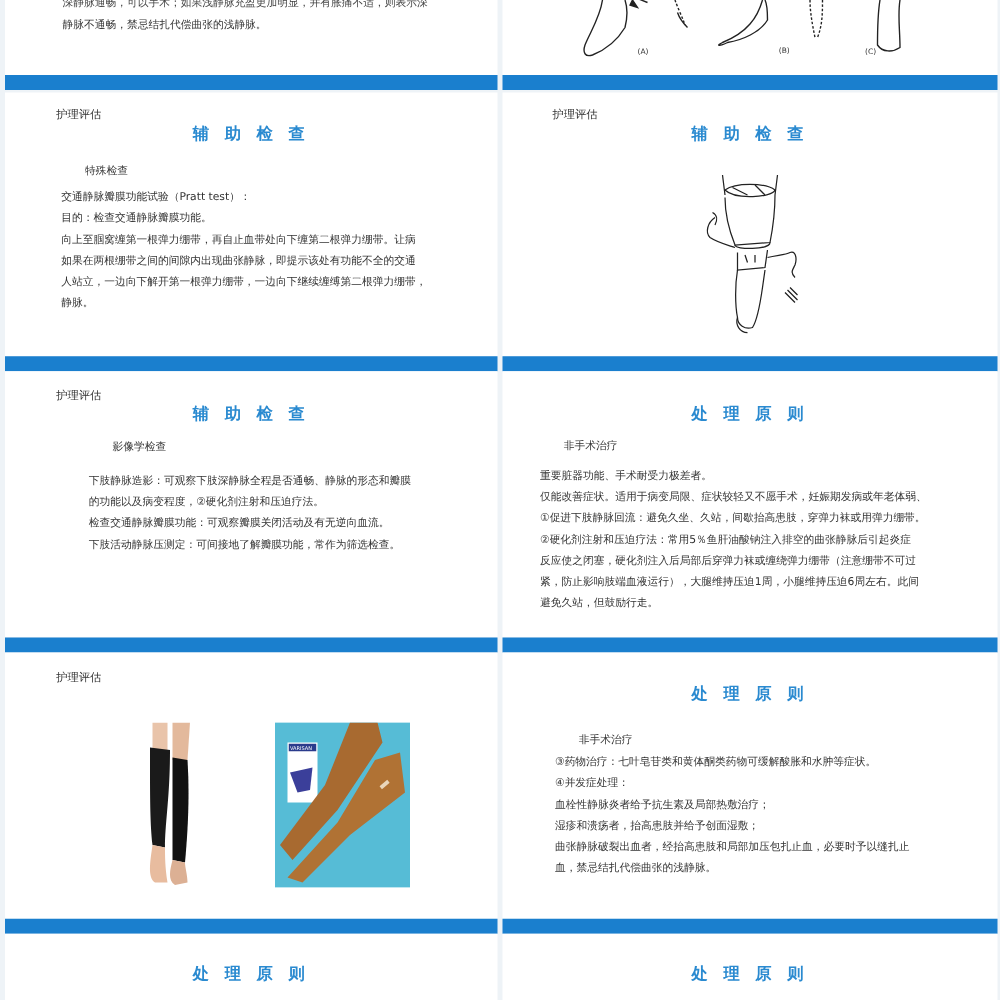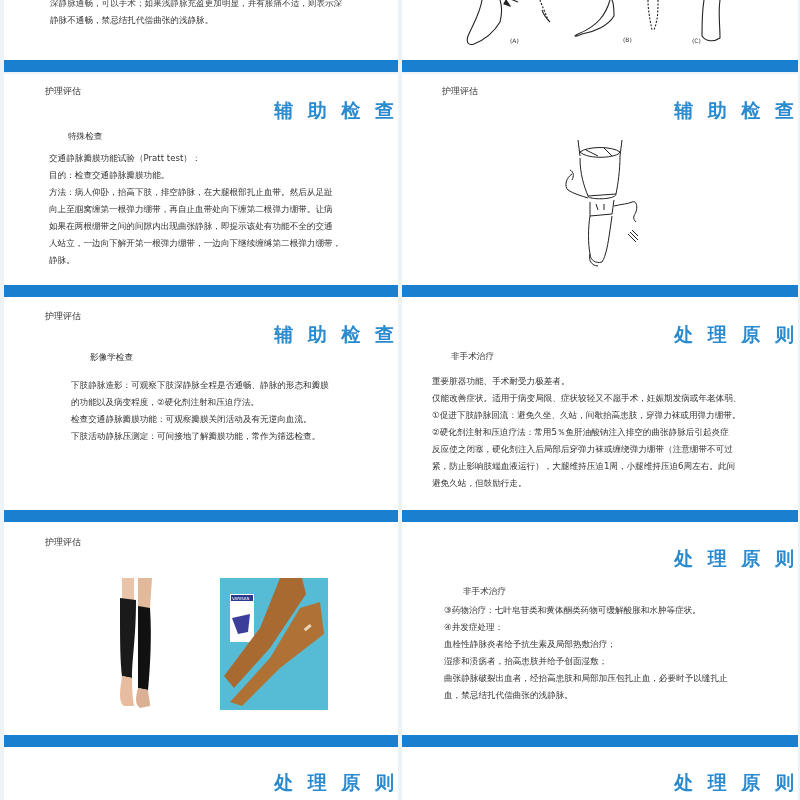--- a/index.html
+++ b/index.html
@@ -2,21 +2,21 @@
 <html><head>
   <meta charset="utf-8">
   <style>
     * { box-sizing: border-box; margin: 0; padding: 0; }
     html, body { width: 800px; height: 800px; overflow: hidden; background: #eef3f7; }
     body { font-family: "DejaVu Sans", "Liberation Sans", sans-serif; color: #333; position: relative; }
     .grid { position: absolute; left: 0; top: 0; width: 663px; height: 800px; }
     .slide { position: absolute; background: #ffffff; overflow: hidden; }
     .band { position: absolute; height: 12px; background: #1a7fce; }
     .crumb { position: absolute; font-size: 9px; color: #333; }
-    .title { position: absolute; width: 100%; left: 0; text-align: right; font-size: 19px; font-weight: bold; color: #2a8ad0; letter-spacing: 4px; }
+    .title { position: absolute; width: 100%; left: 0; text-align: center; font-size: 13px; font-weight: bold; color: #2a8ad0; letter-spacing: 4px; }
     .body { position: absolute; font-size: 8.6px; line-height: 17px; color: #333; }
     .body p { margin: 0; white-space: nowrap; }
     .sub { position: absolute; font-size: 8.6px; color: #333; margin-left: 19px; }
     svg { display: block; }
   </style>
 </head>
 <body>
 
 <div class="grid">
 
@@ -48,21 +48,20 @@
   </div>
   <div class="band" style="left:402px;top:60px;width:396px;"></div>
 
   <div class="slide" style="left:4px;top:74px;width:394px;height:211px;">
     <div class="crumb" style="left:41px;top:11px;">护理评估</div>
     <div class="title" style="top:24px;">辅 助 检 查</div>
     <div class="sub" style="left:45px;top:57px;">特殊检查</div>
     <div class="body" style="left:45px;top:76px;">
       <p>交通静脉瓣膜功能试验（Pratt test）：</p>
       <p>目的：检查交通静脉瓣膜功能。</p>
-      <p>方法：病人仰卧，抬高下肢，排空静脉，在大腿根部扎止血带。然后从足趾</p>
       <p>向上至腘窝缠第一根弹力绷带，再自止血带处向下缠第二根弹力绷带。让病</p>
       <p>如果在两根绷带之间的间隙内出现曲张静脉，即提示该处有功能不全的交通</p>
       <p>人站立，一边向下解开第一根弹力绷带，一边向下继续缠缚第二根弹力绷带，</p>
       <p>静脉。</p>
     </div>
   </div>
   <div class="band" style="left:4px;top:285px;width:394px;"></div>
 
   <div class="slide" style="left:402px;top:74px;width:396px;height:211px;">
     <div class="crumb" style="left:40px;top:11px;">护理评估</div>

